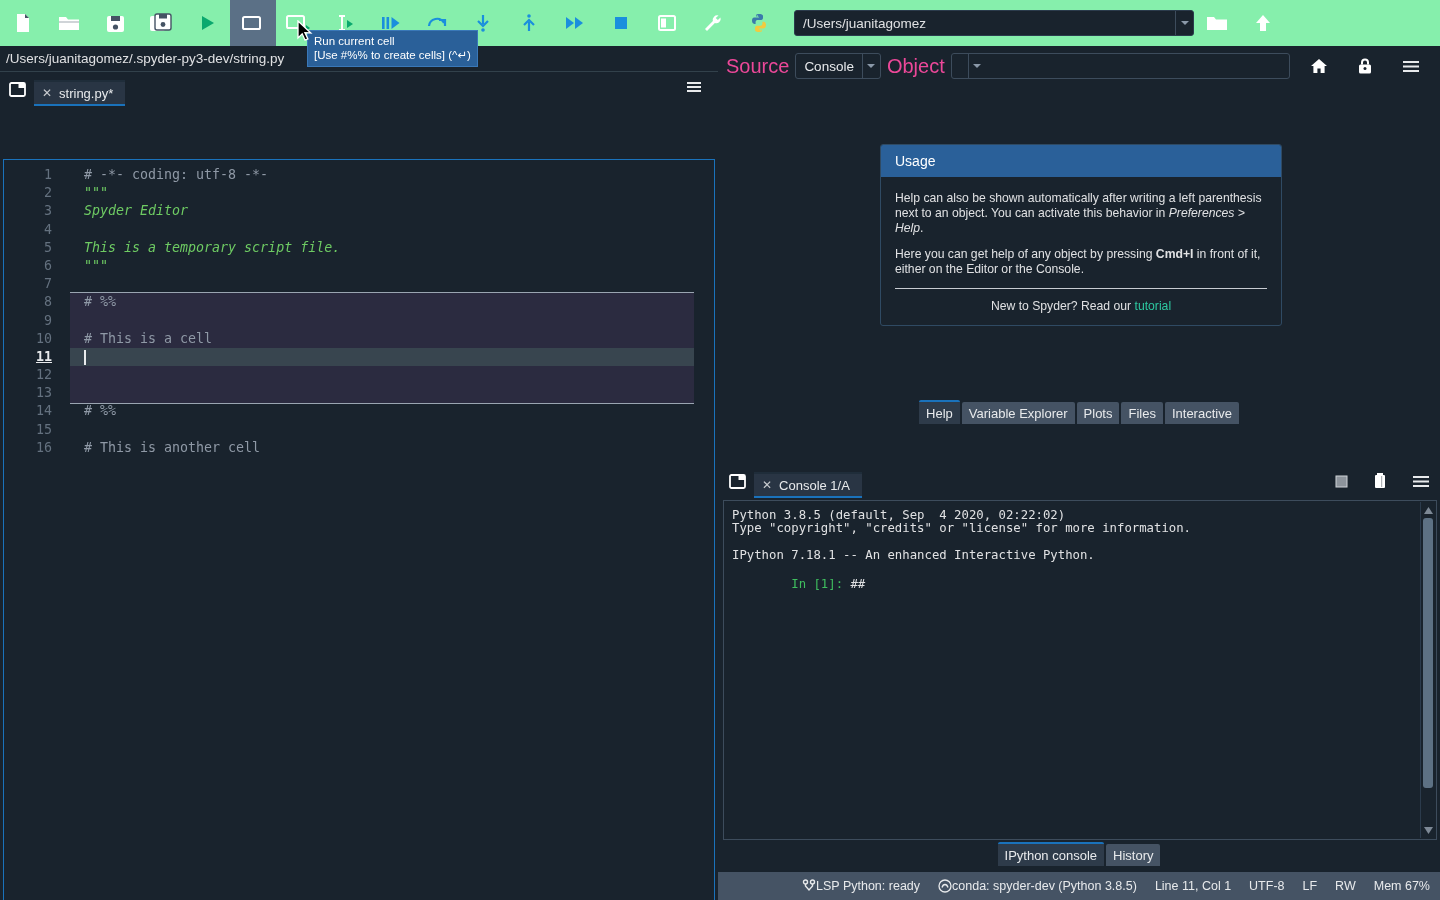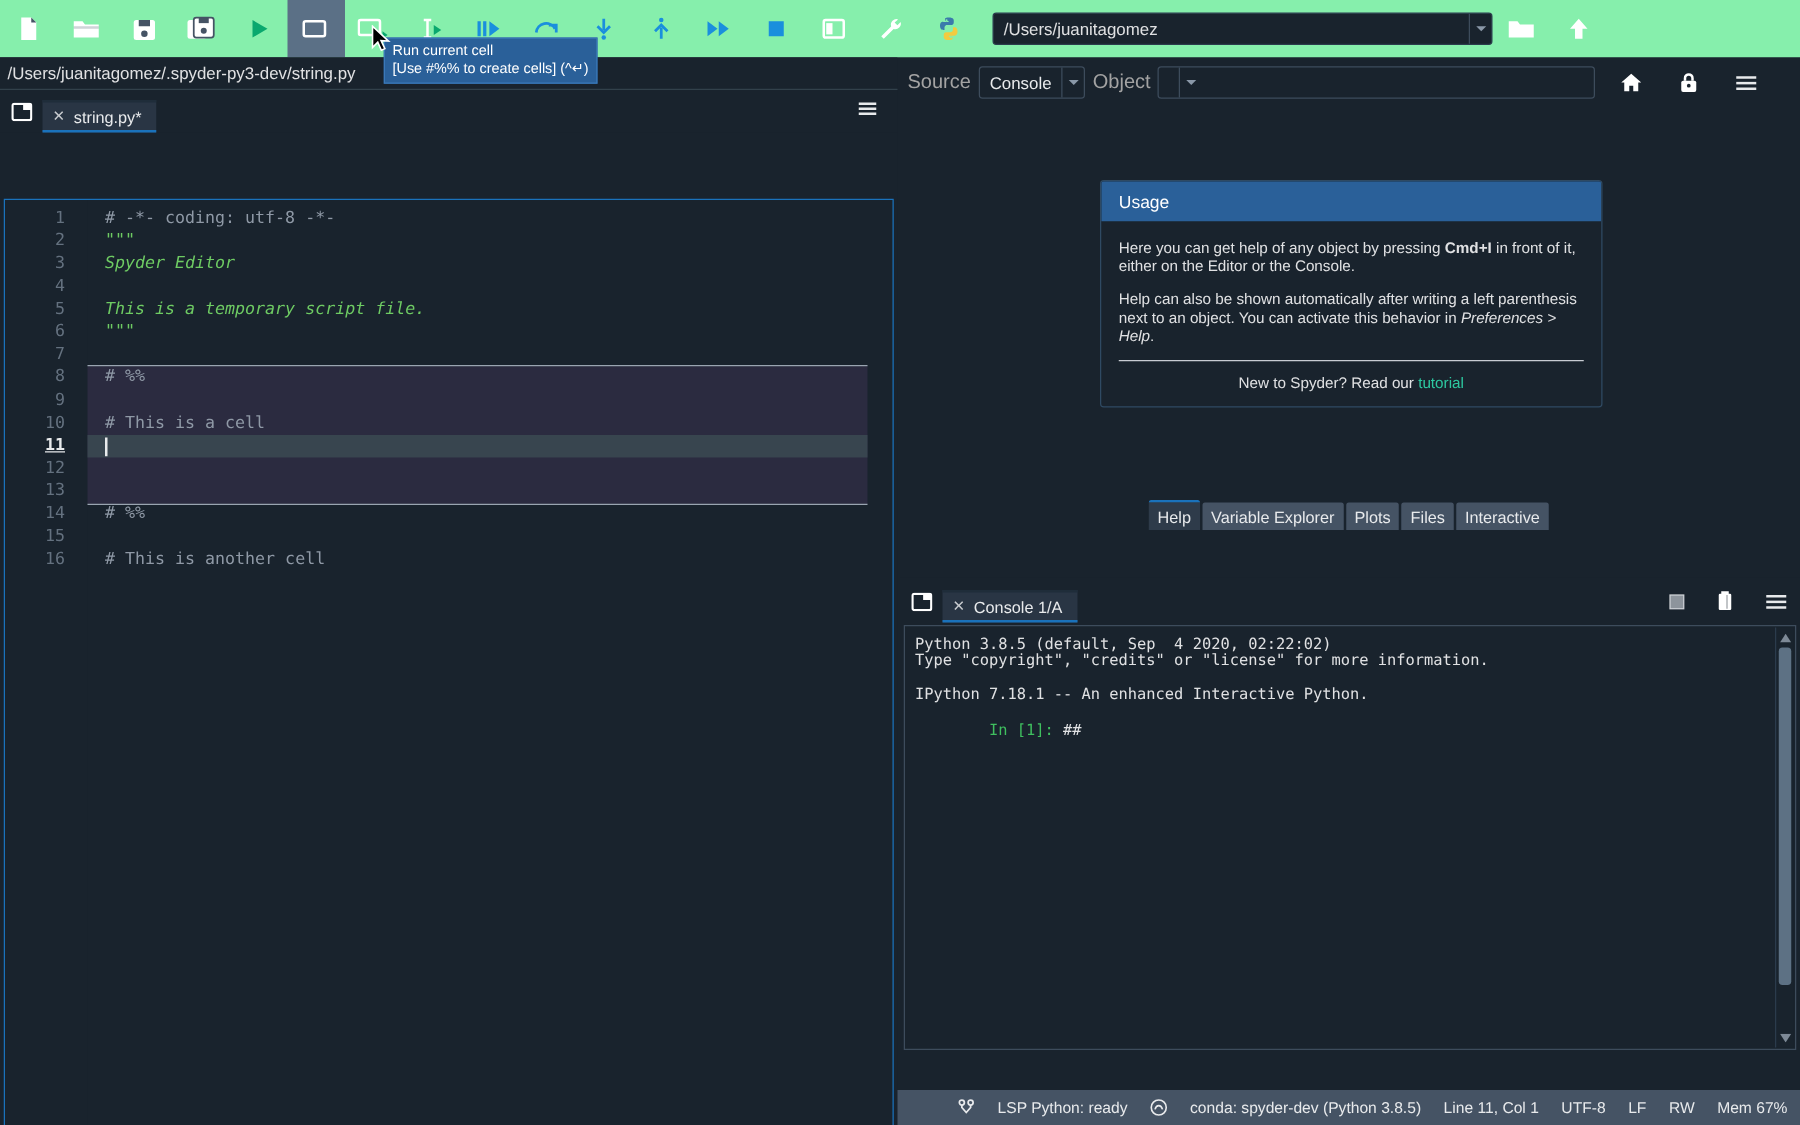--- a/index.html
+++ b/index.html
@@ -121,21 +121,21 @@
   .tok-quote { color: #6ecb63; }
 
   
   .help-pane {
     position: absolute; left: 720px; top: 46px; width: 720px; height: 416px;
     background: #19232d;
   }
   .help-toolbar {
     height: 40px; display: flex; align-items: center; padding: 0 6px;
   }
-  .lbl { color: #a3a3a3; font-size: 16px; }
+  .lbl { color: #ec4899; font-size: 20px; }
   .combo {
     height: 26px; background: #19232d; border: 1px solid #3d4c5c; border-radius: 3px;
     display: flex; align-items: center; margin: 0 6px;
   }
   .combo-text { color: #e8eaec; font-size: 13.5px; padding: 0 8px; white-space: nowrap; }
   .combo-arrow {
     width: 18px; align-self: stretch; border-left: 1px solid #3d4c5c;
     display: flex; align-items: center; justify-content: center;
   }
   .obj-combo { flex: 1; max-width: 350px; }
@@ -199,21 +199,21 @@
   .sb-up, .sb-dn { position: absolute; left: 0; width: 15px; height: 14px; display: flex; align-items: center; justify-content: center; }
   .sb-up { top: 1px; } .sb-dn { bottom: 1px; }
 
   .status-right {
     position: absolute; left: 718px; top: 872px; width: 722px; height: 28px;
     background: #455364;
     display: flex; align-items: center; justify-content: flex-end;
     padding-right: 10px; gap: 18px;
     color: #e8eaec; font-size: 12.5px;
   }
-  .st-item { display: flex; align-items: center; gap: 18px; white-space: nowrap; }
+  .st-item { display: flex; align-items: center; gap: 0; white-space: nowrap; }
   .divider-v { position: absolute; left: 718px; top: 46px; width: 2px; height: 826px; background: #19232d; }
 </style>
 </head>
 <body>
 
 <div class="app">
 
   <div class="toolbar">
 
     <div class="tbtn">
@@ -444,24 +444,24 @@
           <rect x="1" y="11" width="16" height="2" fill="#e8eaec"></rect>
         </svg>
       </div>
     </div>
 
     <div class="help-body">
       <div class="usage-card">
         <div class="usage-head">Usage</div>
         <div class="usage-body">
           <div class="usage-p">
-            <span>Here you can get help of any object by pressing </span><b>Cmd+I</b><span> in front of it, either on the Editor or the Console.</span>
+            <span>Help can also be shown automatically after writing a left parenthesis next to an object. You can activate this behavior in </span><i>Preferences &gt; Help</i><span>.</span>
           </div>
           <div class="usage-p">
-            <span>Help can also be shown automatically after writing a left parenthesis next to an object. You can activate this behavior in </span><i>Preferences &gt; Help</i><span>.</span>
+            <span>Here you can get help of any object by pressing </span><b>Cmd+I</b><span> in front of it, either on the Editor or the Console.</span>
           </div>
           <div class="usage-hr"></div>
           <div class="usage-foot">
             <span>New to Spyder? Read our </span><span class="link">tutorial</span>
           </div>
         </div>
       </div>
 
       <div class="panel-tabs" id="help-tabs">
           <div class="ptab active">Help</div>
@@ -525,20 +525,24 @@
         </div>
         <div class="sb-thumb"></div>
         <div class="sb-dn">
           <svg width="9" height="7" viewBox="0 0 9 7">
               <path d="M4.5 7L0 0h9z" fill="#7d8996"></path>
             </svg>
         </div>
       </div>
     </div>
 
+    <div class="panel-tabs" id="console-tabs" style="bottom:6px">
+        <div class="ptab active">IPython console</div>
+        <div class="ptab">History</div>
+      </div>
   </div>
 
   <div class="status-right">
     <span class="st-item">
       <svg width="14" height="14" viewBox="0 0 14 14">
         <circle cx="3.5" cy="3" r="2" fill="none" stroke="#e8eaec" stroke-width="1.4"></circle>
         <circle cx="10.5" cy="3" r="2" fill="none" stroke="#e8eaec" stroke-width="1.4"></circle>
         <path d="M3.5 5v2l3.5 4 3.5-4V5" fill="none" stroke="#e8eaec" stroke-width="1.4"></path>
       </svg>
       <span>LSP Python: ready</span>

